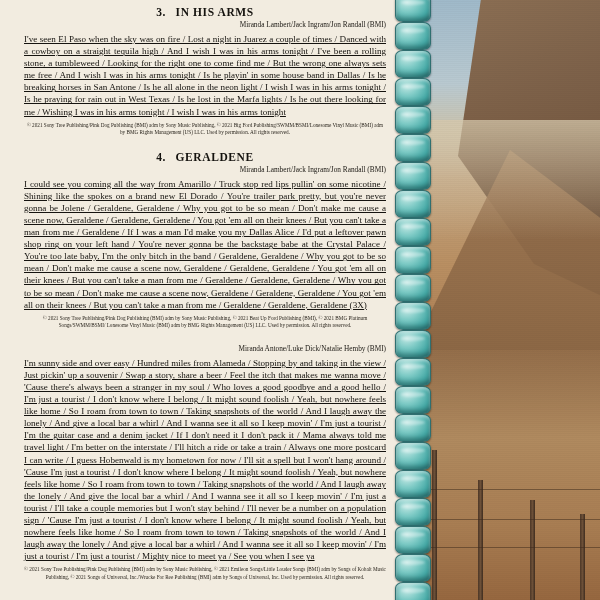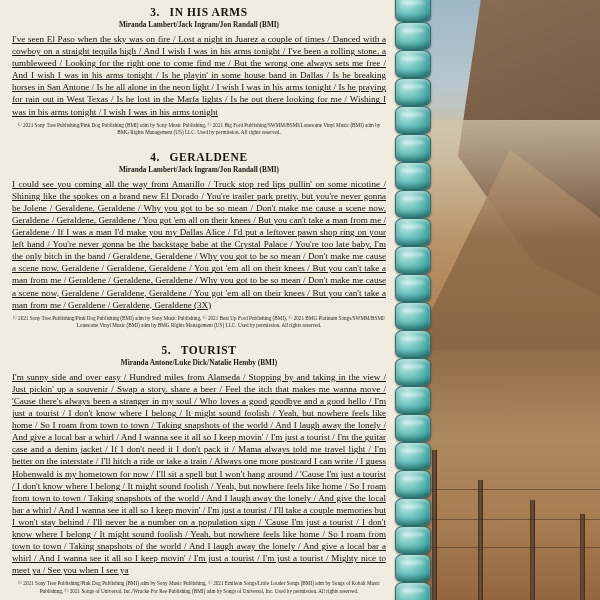--- a/index.html
+++ b/index.html
@@ -62,30 +62,30 @@
     border:1px solid #2f6f70;
   }
   .bead::after{
     content:"";position:absolute;left:5px;right:5px;top:5px;height:5px;
     border-radius:50%;background:rgba(255,255,255,.35);filter:blur(1px);
   }
 
   
   .page{
     position:absolute;left:0;top:0;width:398px;height:600px;
-    padding:6px 12px 0 12px;box-sizing:border-box;
+    padding:6px 12px 0 24px;box-sizing:border-box;
     color:#15130f;
   }
   .song{margin-bottom:14px;}
   .song-title{
     text-align:center;font-weight:bold;font-size:11.5px;letter-spacing:.6px;
     margin:0 0 2px 0;text-transform:uppercase;
   }
   .credits{
-    text-align:center;font-size:7.3px;margin:0 0 4px 0;color:#1b1813;font-weight:bold;
+    text-align:right;font-size:7.3px;margin:0 0 4px 0;color:#1b1813;
   }
   .lyrics{
     font-size:9.1px;line-height:1.33;text-align:justify;margin:0;
     hyphens:none;
     text-decoration:underline;
   }
   .legal{
     font-size:5.2px;line-height:1.45;text-align:center;margin:4px 0 0 0;color:#2a251d;
   }
   .sp{ padding:0 3px; }
@@ -153,23 +153,18 @@
       <span>4.</span>
       <span class="sp"></span>
       <span>GERALDENE</span>
     </h2>
     <p class="credits">Miranda Lambert/Jack Ingram/Jon Randall (BMI)</p>
     <p class="lyrics">I could see you coming all the way from Amarillo / Truck stop red lips pullin' on some nicotine / Shining like the spokes on a brand new El Dorado / You're trailer park pretty, but you're never gonna be Jolene / Geraldene, Geraldene / Why you got to be so mean / Don't make me cause a scene now, Geraldene / Geraldene, Geraldene / You got 'em all on their knees / But you can't take a man from me / Geraldene / If I was a man I'd make you my Dallas Alice / I'd put a leftover pawn shop ring on your left hand / You're never gonna be the backstage babe at the Crystal Palace / You're too late baby, I'm the only bitch in the band / Geraldene, Geraldene / Why you got to be so mean / Don't make me cause a scene now, Geraldene / Geraldene, Geraldene / You got 'em all on their knees / But you can't take a man from me / Geraldene / Geraldene, Geraldene / Why you got to be so mean / Don't make me cause a scene now, Geraldene / Geraldene, Geraldene / You got 'em all on their knees / But you can't take a man from me / Geraldene / Geraldene, Geraldene (3X)</p>
     <p class="legal">© 2021 Sony Tree Publishing/Pink Dog Publishing (BMI) adm by Sony Music Publishing, © 2021 Beat Up Ford Publishing (BMI), © 2021 BMG Platinum Songs/SWMM/BSMI/ Lonesome Vinyl Music (BMI) adm by BMG Rights Management (US) LLC. Used by permission. All rights reserved.</p>
   </div>
 
   <div class="song">
-    <h2 class="song-title">
-      <span>5.</span>
-      <span class="sp"></span>
-      <span>TOURIST</span>
-    </h2>
     <p class="credits">Miranda Antone/Luke Dick/Natalie Hemby (BMI)</p>
     <p class="lyrics">I'm sunny side and over easy / Hundred miles from Alameda / Stopping by and taking in the view / Just pickin' up a souvenir / Swap a story, share a beer / Feel the itch that makes me wanna move / 'Cause there's always been a stranger in my soul / Who loves a good goodbye and a good hello / I'm just a tourist / I don't know where I belong / It might sound foolish / Yeah, but nowhere feels like home / So I roam from town to town / Taking snapshots of the world / And I laugh away the lonely / And give a local bar a whirl / And I wanna see it all so I keep movin' / I'm just a tourist / I'm the guitar case and a denim jacket / If I don't need it I don't pack it / Mama always told me travel light / I'm better on the interstate / I'll hitch a ride or take a train / Always one more postcard I can write / I guess Hobenwald is my hometown for now / I'll sit a spell but I won't hang around / 'Cause I'm just a tourist / I don't know where I belong / It might sound foolish / Yeah, but nowhere feels like home / So I roam from town to town / Taking snapshots of the world / And I laugh away the lonely / And give the local bar a whirl / And I wanna see it all so I keep movin' / I'm just a tourist / I'll take a couple memories but I won't stay behind / I'll never be a number on a population sign / 'Cause I'm just a tourist / I don't know where I belong / It might sound foolish / Yeah, but nowhere feels like home / So I roam from town to town / Taking snapshots of the world / And I laugh away the lonely / And give a local bar a whirl / And I wanna see it all so I keep movin' / I'm just a tourist / I'm just a tourist / Mighty nice to meet ya / See you when I see ya</p>
     <p class="legal">© 2021 Sony Tree Publishing/Pink Dog Publishing (BMI) adm by Sony Music Publishing, © 2021 Emileon Songs/Little Louder Songs (BMI) adm by Songs of Kobalt Music Publishing, © 2021 Songs of Universal, Inc./Wrucke For Ree Publishing (BMI) adm by Songs of Universal, Inc. Used by permission. All rights reserved.</p>
   </div>
 
 </div>
 
 </body></html>

